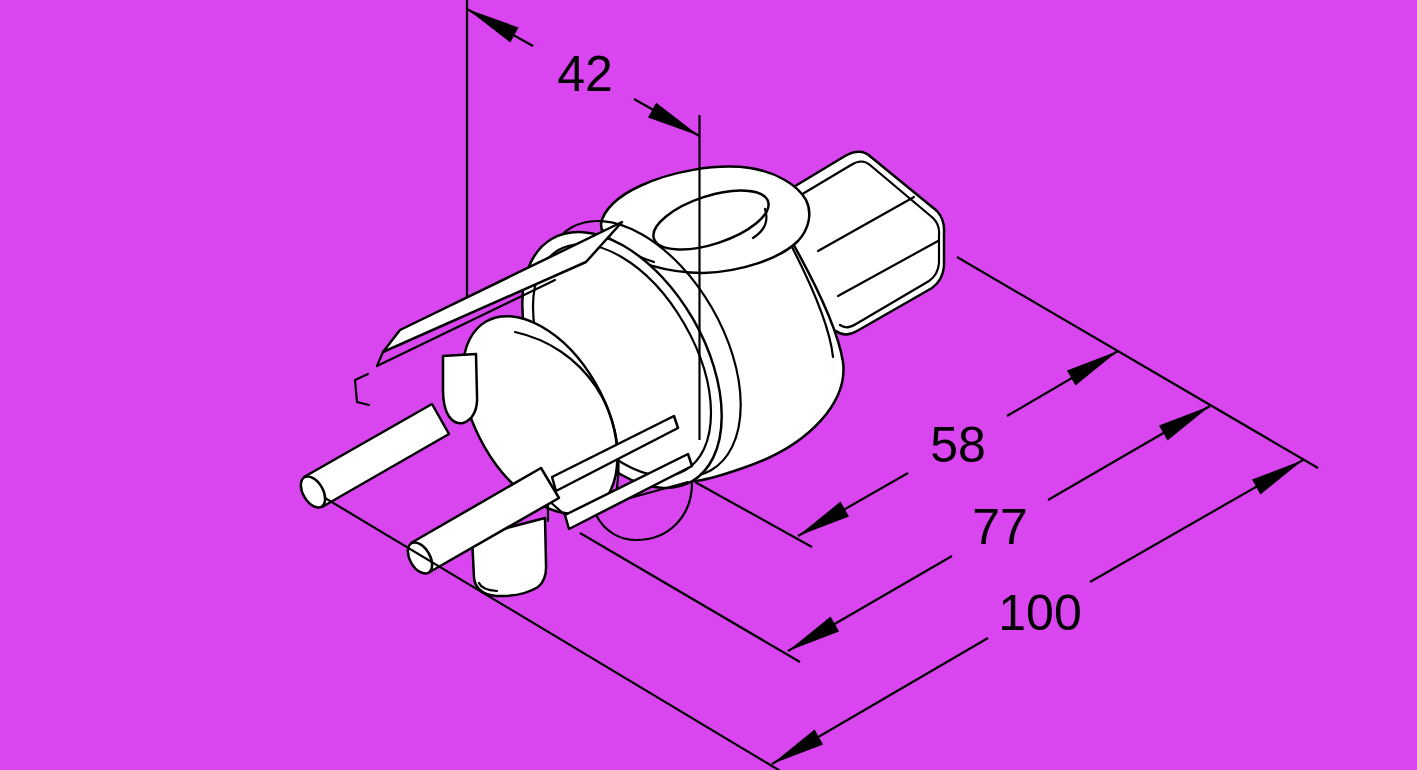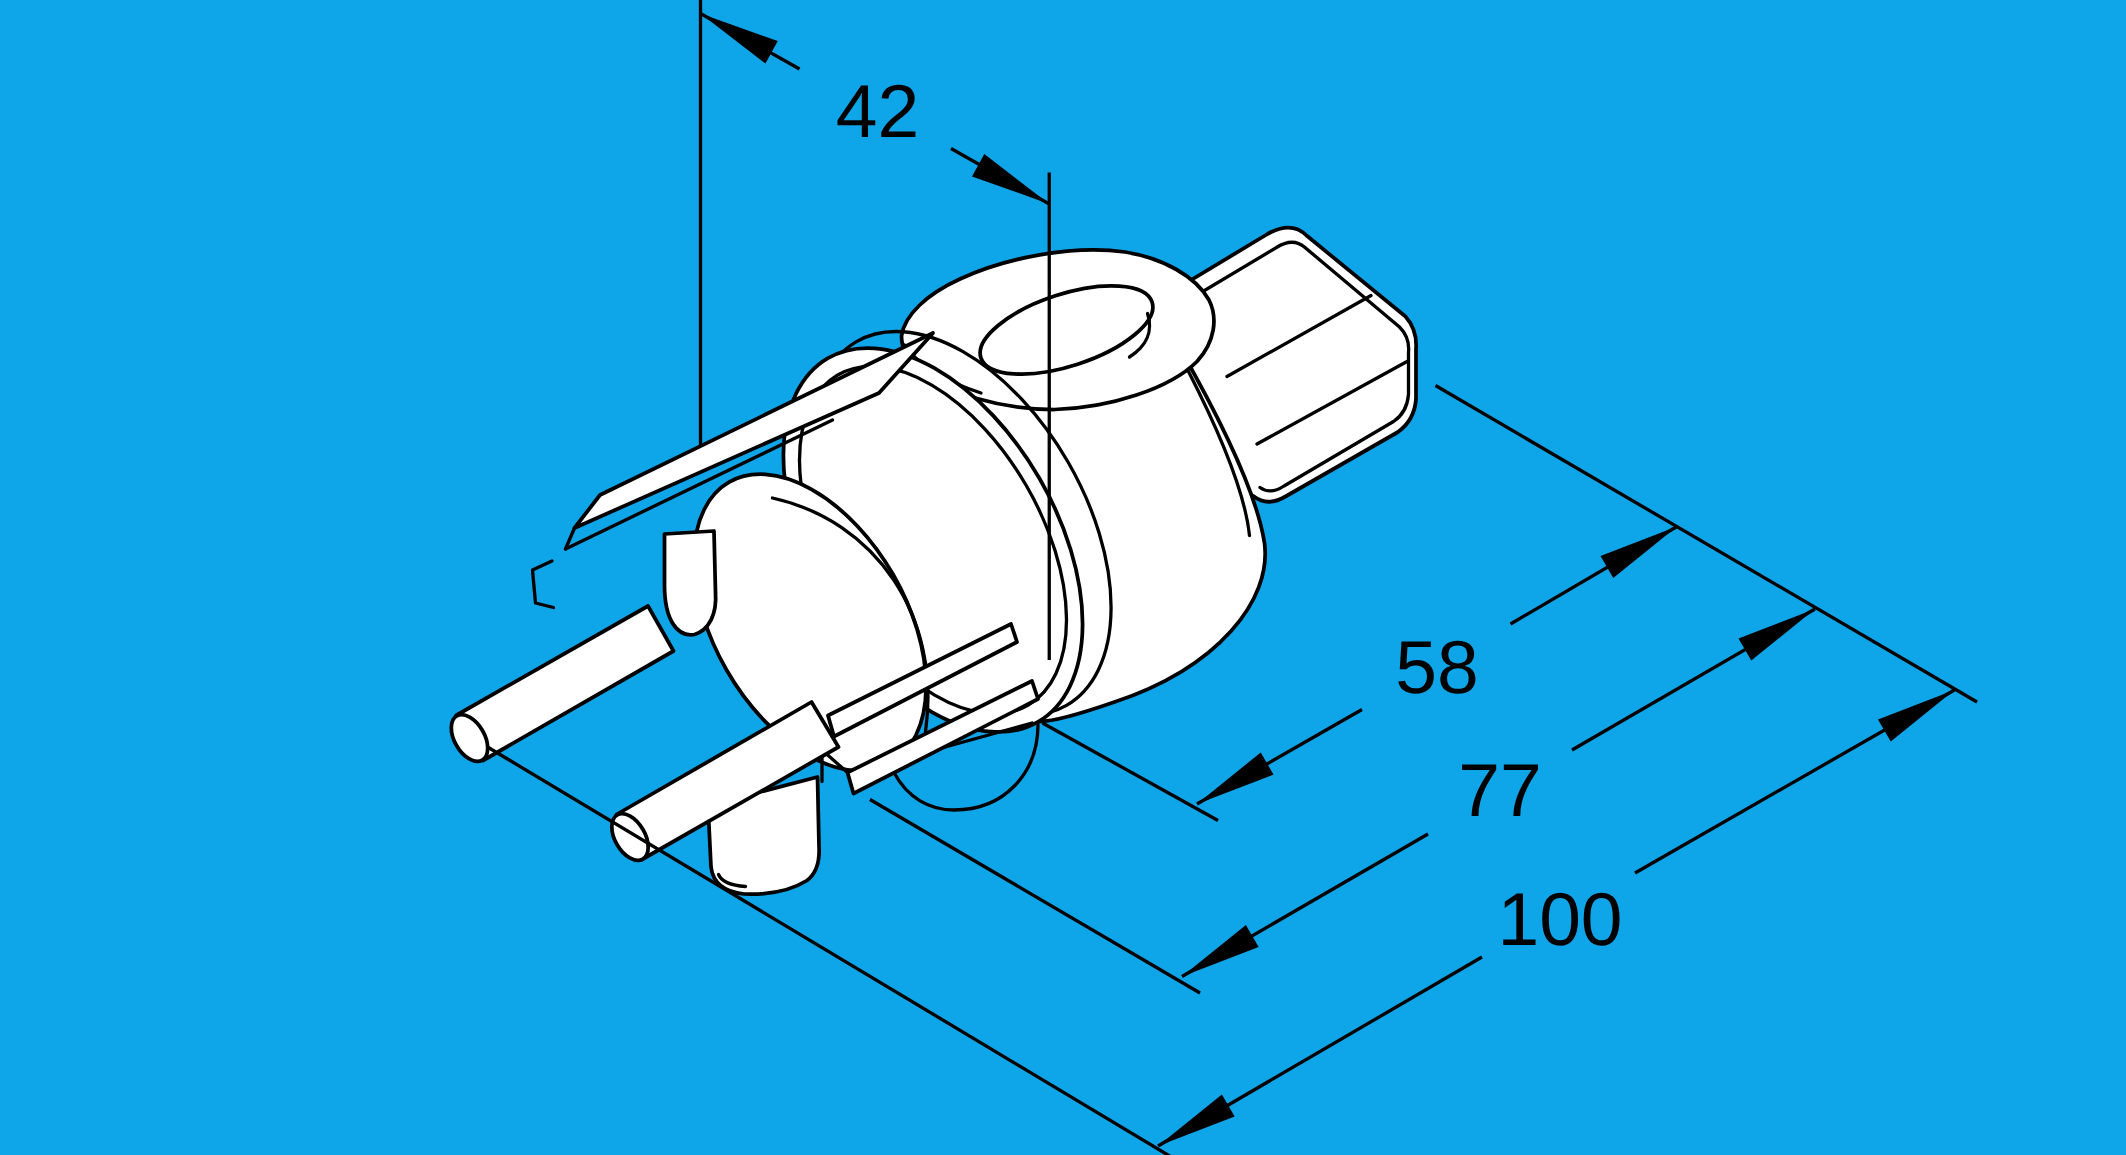--- a/index.html
+++ b/index.html
@@ -1,16 +1,16 @@
 <!DOCTYPE html>
 <html><head>
 <meta charset="utf-8">
 <style>
   html,body{margin:0;padding:0;background:#ffffff;}
-  .canvas{position:relative;width:1417px;height:770px;background:#0ea5e9;overflow:hidden;
+  .canvas{position:relative;width:1417px;height:770px;background:#d946ef;overflow:hidden;
           font-family:"Liberation Sans",sans-serif;}
   svg{display:block;}
   .thin{fill:none;stroke:#000;stroke-width:2.2;stroke-linecap:round;stroke-linejoin:round;}
   .fw{fill:#fff;stroke:#000;stroke-width:2.5;stroke-linejoin:round;}
   .dim{fill:none;stroke:#000;stroke-width:2.2;stroke-linecap:butt;}
   .ah{fill:#000;stroke:none;}
   text.dt{font-family:"Liberation Sans",sans-serif;font-size:50px;fill:#000;text-anchor:middle;}
 </style>
 </head>
 <body>

